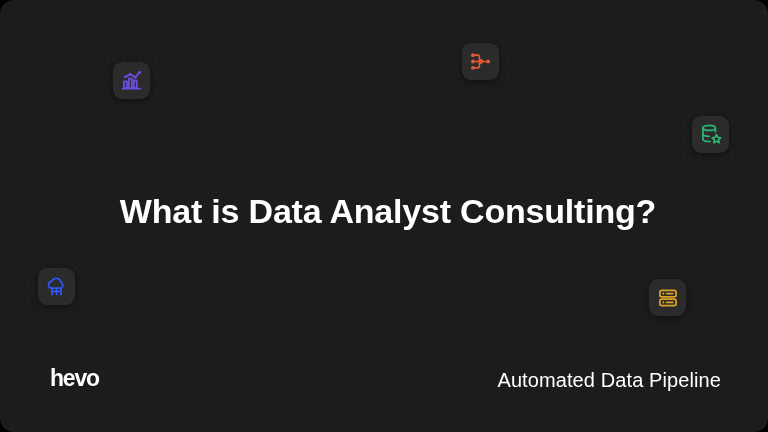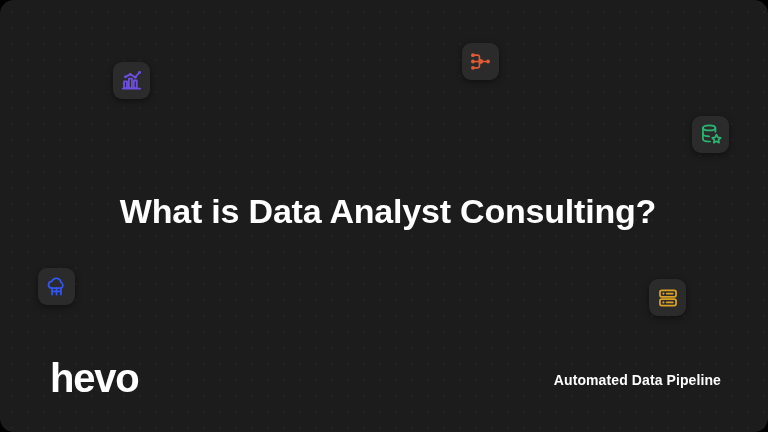--- a/index.html
+++ b/index.html
@@ -50,33 +50,33 @@
     white-space:nowrap;
     padding-left:8px;
   }
 
   
   #logo {
     position:absolute;
     left:50px;
     top:361px;
     color:#ffffff;
-    font-size:40px;
+    font-size:23px;
     font-weight:bold;
     letter-spacing:-1.2px;
     line-height:34px;
   }
 
   #tagline {
     position:absolute;
     right:47px;
     top:371px;
     color:#ffffff;
-    font-size:14px;
-    font-weight:bold;
+    font-size:20px;
+    font-weight:normal;
     letter-spacing:0.1px;
     line-height:18px;
     white-space:nowrap;
   }
 </style>
 </head>
 <body>
 
 <div id="canvas" style="background-color: rgb(28, 28, 28); border-radius: 14px;">
 

